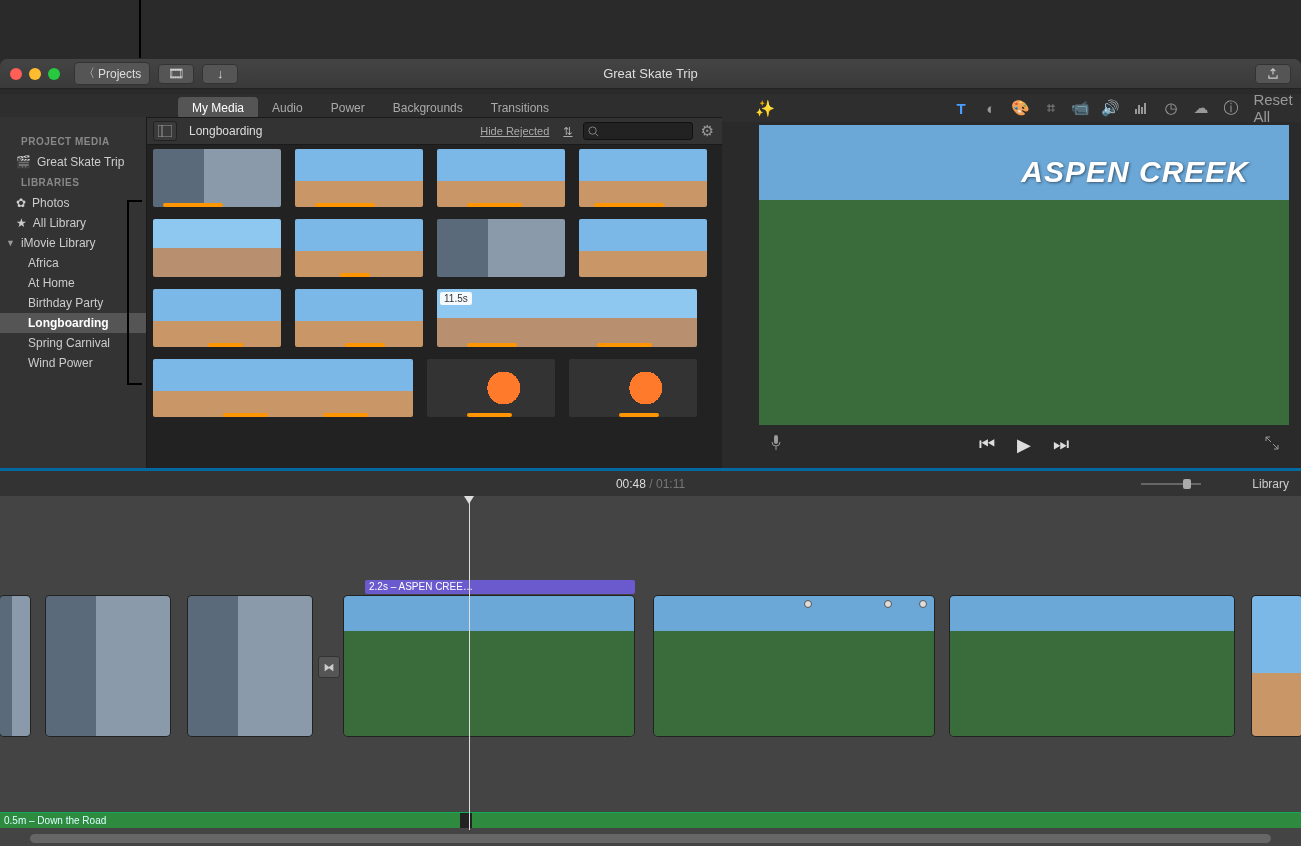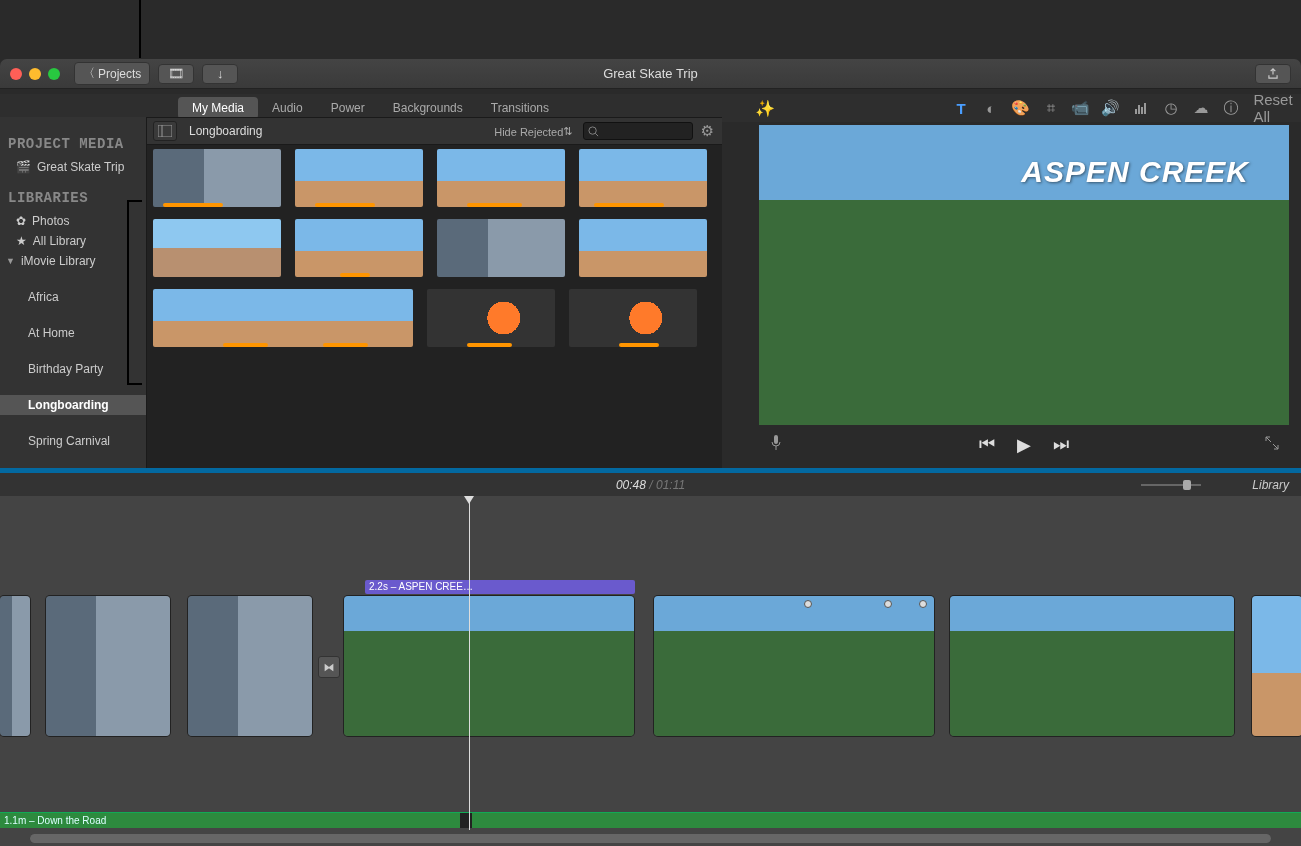--- a/index.html
+++ b/index.html
@@ -26,50 +26,50 @@
 .insp-icons { position: absolute; right: 20px; display: flex; gap: 14px; align-items: center; }
 .insp-icons span { width: 16px; height: 16px; display: flex; align-items: center; justify-content: center; color: #999; font-size: 15px; }
 .insp-icons span.active { color: #4a9eff; }
 .reset { font-size: 11px; color: #aaa; margin-left: 12px; }
 .wand { position: absolute; left: 755px; color: #888; font-size: 16px; }
 
 
 .browser-hdr { position: absolute; top: 117px; left: 147px; width: 575px; height: 28px; background: #333; display: flex; align-items: center; border-top: 1px solid #1a1a1a; border-bottom: 1px solid #1a1a1a; }
 .sidebar-tog { width: 24px; height: 20px; margin-left: 6px; display: flex; align-items: center; justify-content: center; color: #999; border: 1px solid #222; border-radius: 3px; background: #3a3a3a; }
 .event-name { margin-left: 12px; font-size: 12px; color: #ddd; }
-.hide-rej { margin-left: auto; font-size: 11px; color: #aaa; display: flex; align-items: flex-end; gap: 0; }
+.hide-rej { margin-left: auto; font-size: 11px; color: #aaa; display: flex; align-items: center; gap: 14px; text-decoration: underline; }
 .search-box { margin-left: 10px; width: 110px; height: 18px; background: #222; border-radius: 3px; display: flex; align-items: center; padding: 0 4px; border: 1px solid #111; }
 .search-box svg { flex-shrink: 0; }
 .settings-gear { margin: 0 8px; color: #999; font-size: 15px; }
 
 
 .sidebar { position: absolute; top: 117px; left: 0; width: 147px; bottom: 378px; background: #333; border-right: 1px solid #1a1a1a; padding-top: 14px; font-size: 12px; overflow: hidden; }
-.sidebar .hdr { font-size: 14px; color: #888; letter-spacing: 0.5px; padding: 5px 8px; font-weight: 600; font-family: Liberation Mono, monospace; }
+.sidebar .hdr { font-size: 10px; color: #888; letter-spacing: 0.5px; padding: 5px 21px; font-weight: 600; }
 .sidebar .item { padding: 3px 8px 3px 16px; display: flex; align-items: center; gap: 6px; color: #ccc; cursor: pointer; }
 .sidebar .item.sel { background: #555; color: #fff; font-weight: 600; }
-.sidebar .sub { padding-left: 28px; margin-top: 16px; }
+.sidebar .sub { padding-left: 28px; }
 .disc { font-size: 9px; color: #999; }
 
 
 .browser { position: absolute; top: 145px; left: 147px; width: 575px; bottom: 378px; background: #222; overflow: hidden; padding: 4px 6px; }
 .browser .row { display: flex; gap: 14px; margin-bottom: 12px; }
 .clip { position: relative; border-radius: 2px; overflow: hidden; }
 .clip .bar { position: absolute; bottom: 0; height: 4px; background: #ff9500; border-radius: 2px; }
 .dur-badge { position: absolute; top: 3px; left: 3px; background: rgba(255,255,255,.9); color: #333; font-size: 10px; padding: 1px 4px; border-radius: 2px; }
 
 
 .viewer { position: absolute; top: 125px; right: 12px; width: 530px; height: 300px; background: #000; overflow: hidden; }
 .viewer .overlay-title { position: absolute; top: 30px; right: 40px; color: #fff; font-size: 30px; font-weight: 600; letter-spacing: 1px; text-shadow: 1px 1px 3px rgba(0,0,0,.5); font-style: italic; }
 .play-ctrl { position: absolute; top: 430px; right: 12px; width: 530px; height: 30px; display: flex; align-items: center; }
 .play-ctrl .mic { position: absolute; left: 10px; color: #999; }
 .play-ctrl .center { position: absolute; left: 50%; transform: translateX(-50%); display: flex; gap: 22px; color: #ddd; font-size: 18px; }
 .play-ctrl .full { position: absolute; right: 10px; color: #999; }
 
 
-.tl-hdr { position: absolute; top: 468px; left: 0; right: 0; height: 28px; background: #333; display: flex; align-items: center; border-top: 5px solid #0369a1; font-style: italic; }
+.tl-hdr { position: absolute; top: 468px; left: 0; right: 0; height: 28px; background: #333; display: flex; align-items: center; border-top: 3px solid #0369a1; }
 .tl-time { position: absolute; left: 50%; transform: translateX(-50%); font-size: 12px; }
 .tl-time .cur { color: #ddd; } .tl-time .sep { color: #777; } .tl-time .tot { color: #777; }
 .zoom { position: absolute; right: 90px; width: 70px; height: 14px; display: flex; align-items: center; }
 .zoom-track { width: 60px; height: 2px; background: #666; position: relative; }
 .zoom-thumb { position: absolute; top: -4px; width: 8px; height: 10px; background: #aaa; border-radius: 2px; }
 .tl-settings { position: absolute; right: 12px; font-size: 12px; color: #ccc; }
 
 
 .timeline { position: absolute; top: 496px; left: 0; right: 0; bottom: 0; background: #444; overflow: hidden; }
 .playhead { position: absolute; top: 0; bottom: 16px; width: 1px; background: #ddd; z-index: 50; }
@@ -153,21 +153,21 @@
     <span class="reset">Reset All</span>
   </div>
 </div>
 
 <div class="sidebar">
   <div class="hdr">PROJECT MEDIA</div>
   <div class="item">
     <span>🎬</span>
     <span>Great Skate Trip</span>
   </div>
-  <div class="hdr" style="margin-top:8px">LIBRARIES</div>
+  <div class="hdr" style="">LIBRARIES</div>
   <div class="item">
     <span>✿</span>
     <span>Photos</span>
   </div>
   <div class="item">
     <span>★</span>
     <span>All Library</span>
   </div>
   <div class="item" style="padding-left:6px">
     <span class="disc">▼</span>
@@ -217,20 +217,33 @@
         <div class="bar" style="left:15px;width:70px"></div>
       </div>
   </div>
   <div class="row">
     <div class="clip group" style="width:128px;height:58px"></div>
     <div class="clip sky" style="width:128px;height:58px">
         <div class="bar" style="left:45px;width:30px"></div>
       </div>
     <div class="clip car" style="width:128px;height:58px"></div>
     <div class="clip sky" style="width:128px;height:58px"></div>
+  </div>
+  <div class="row">
+    <div class="clip sky" style="width:128px;height:58px">
+        <div class="bar" style="left:55px;width:35px"></div>
+      </div>
+    <div class="clip sky" style="width:128px;height:58px">
+        <div class="bar" style="left:50px;width:40px"></div>
+      </div>
+    <div class="clip group" style="width:260px;height:58px">
+      <div class="dur-badge">11.5s</div>
+      <div class="bar" style="left:30px;width:50px"></div>
+        <div class="bar" style="left:160px;width:55px"></div>
+    </div>
   </div>
   <div class="row">
     <div class="clip sky" style="width:260px;height:58px">
         <div class="bar" style="left:70px;width:45px"></div>
         <div class="bar" style="left:170px;width:45px"></div>
       </div>
     <div class="clip wheel" style="width:128px;height:58px">
         <div class="bar" style="left:40px;width:45px"></div>
       </div>
     <div class="clip wheel" style="width:128px;height:58px">
@@ -287,20 +300,20 @@
   <div class="tl-clip forest" style="left:344px; width:290px"></div>
   <div class="tl-clip forest" style="left:654px; width:280px">
     <div class="kf" style="left:150px; top:4px"></div>
     <div class="kf" style="left:230px; top:4px"></div>
     <div class="kf" style="left:265px; top:4px"></div>
   </div>
   <div class="tl-clip forest" style="left:950px; width:284px"></div>
   <div class="tl-clip sky" style="left:1252px; width:50px"></div>
 
   <div class="audio-track">
-    <span>1.1m – Down the Road</span>
+    <span>0.5m – Down the Road</span>
     <div class="gap" style="left:460px; width:12px"></div>
   </div>
 
   <div class="hscroll">
     <div class="thumb" style="left:0; width:100%"></div>
   </div>
 </div>
 
 </body></html>

